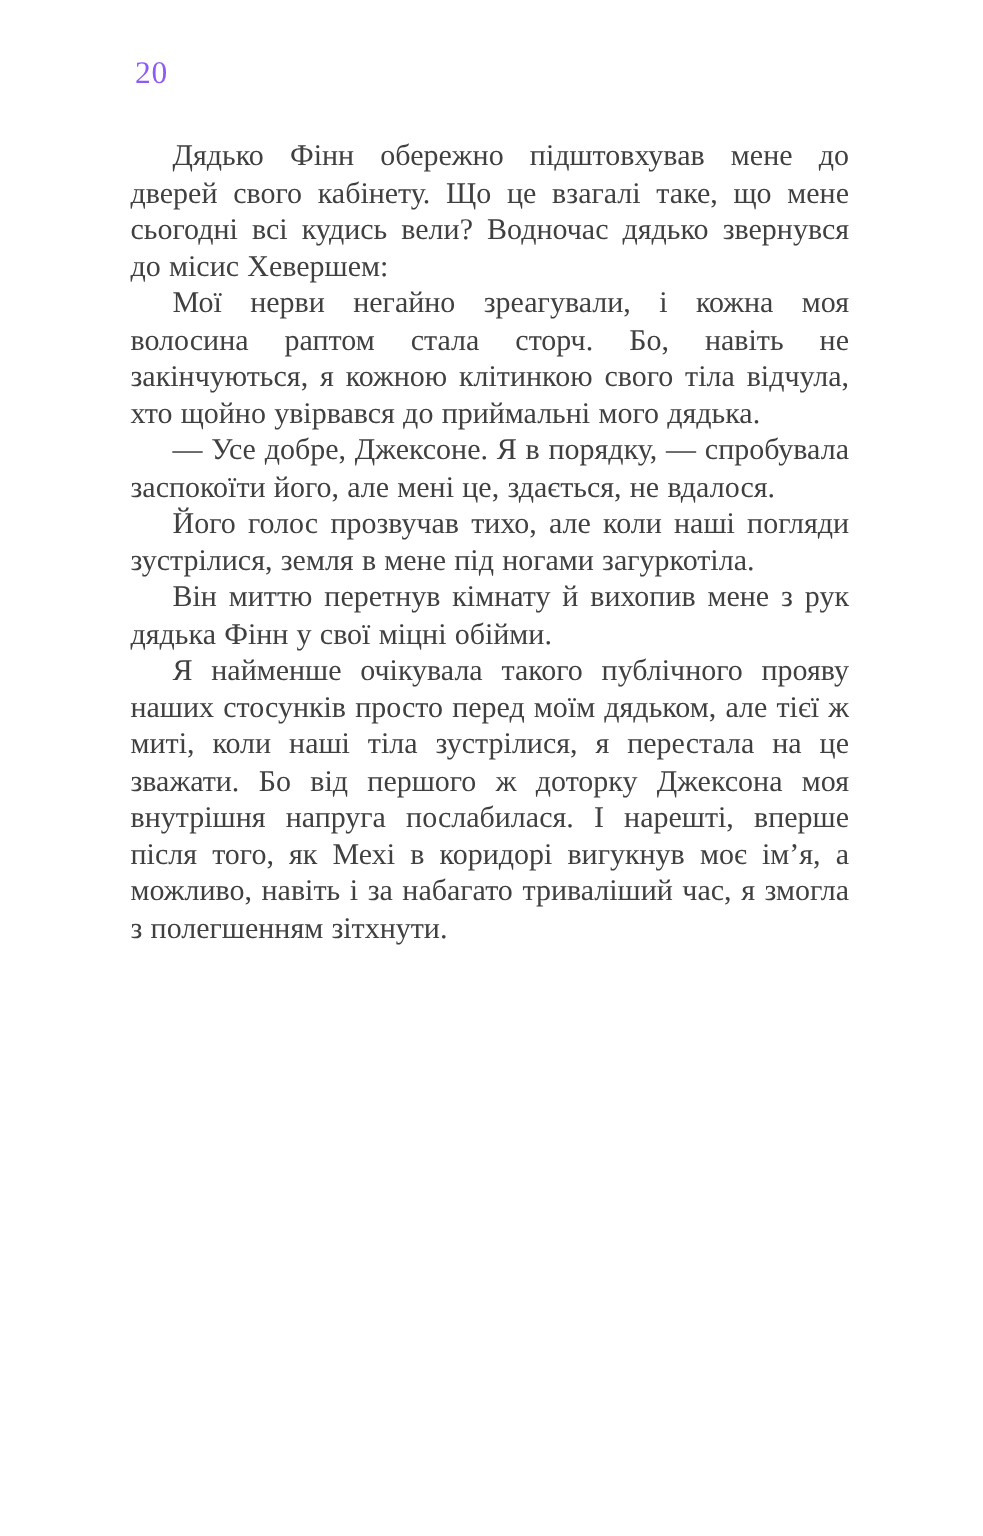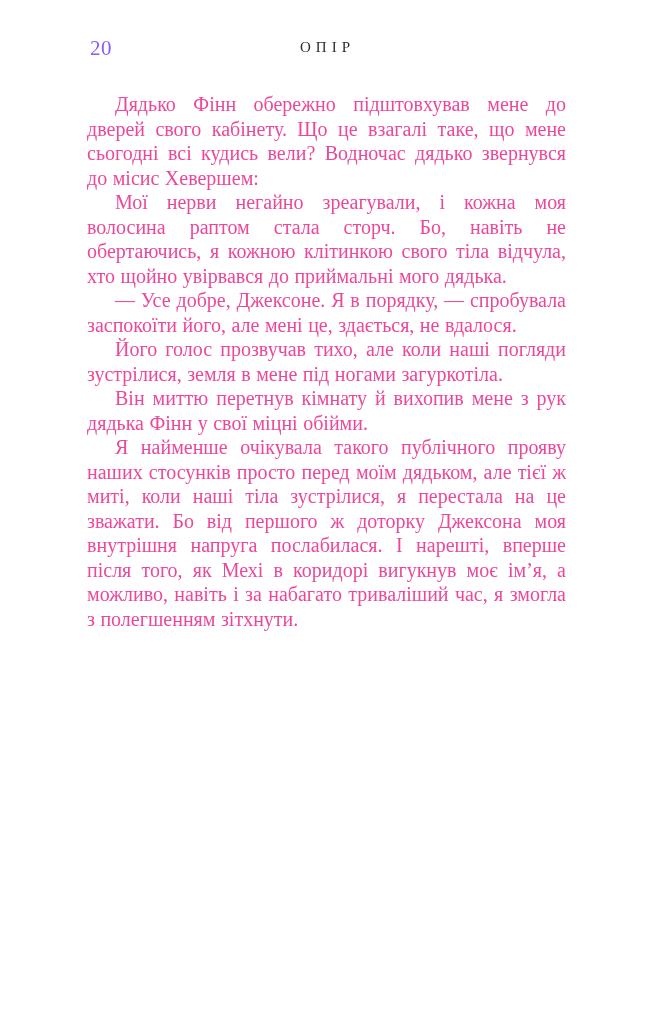--- a/index.html
+++ b/index.html
@@ -43,41 +43,40 @@
     text-transform: uppercase;
   }
   .text-block {
     position: absolute;
     top: 92px;
     left: 87px;
     width: 479px;
     font-size: 20px;
     line-height: 24.5px;
     text-align: justify;
-    color: #ec4899;
+    color: #404040;
   }
   .text-block p {
     margin: 0;
     padding: 0;
     text-indent: 28px;
     word-spacing: 0.5px;
   }
 </style>
 </head>
 <body>
 
 <div class="page">
 
   <div class="running-header">
     <span class="page-number">20</span>
-    <span class="running-title">ОПІР</span>
   </div>
 
   <div class="text-block">
     <p>Дядько Фінн обережно підштовхував мене до дверей свого кабінету. Що це взагалі таке, що мене сьогодні всі кудись вели? Водночас дядько звернувся до місис Хевершем:</p>
-    <p>Мої нерви негайно зреагували, і кожна моя волосина раптом стала сторч. Бо, навіть не обертаючись, я кожною клітинкою свого тіла відчула, хто щойно увірвався до приймальні мого дядька.</p>
+    <p>Мої нерви негайно зреагували, і кожна моя волосина раптом стала сторч. Бо, навіть не закінчуються, я кожною клітинкою свого тіла відчула, хто щойно увірвався до приймальні мого дядька.</p>
     <p>— Усе добре, Джексоне. Я в порядку, — спробувала заспокоїти його, але мені це, здається, не вдалося.</p>
     <p>Його голос прозвучав тихо, але коли наші погляди зустрілися, земля в мене під ногами загуркотіла.</p>
     <p>Він миттю перетнув кімнату й вихопив мене з рук дядька Фінн у свої міцні обійми.</p>
     <p>Я найменше очікувала такого публічного прояву наших стосунків просто перед моїм дядьком, але тієї ж миті, коли наші тіла зустрілися, я перестала на це зважати. Бо від першого ж доторку Джексона моя внутрішня напруга послабилася. І нарешті, вперше після того, як Мехі в коридорі вигукнув моє ім’я, а можливо, навіть і за набагато триваліший час, я змогла з полегшенням зітхнути.</p>
   </div>
 
 </div>
 
 </body></html>

